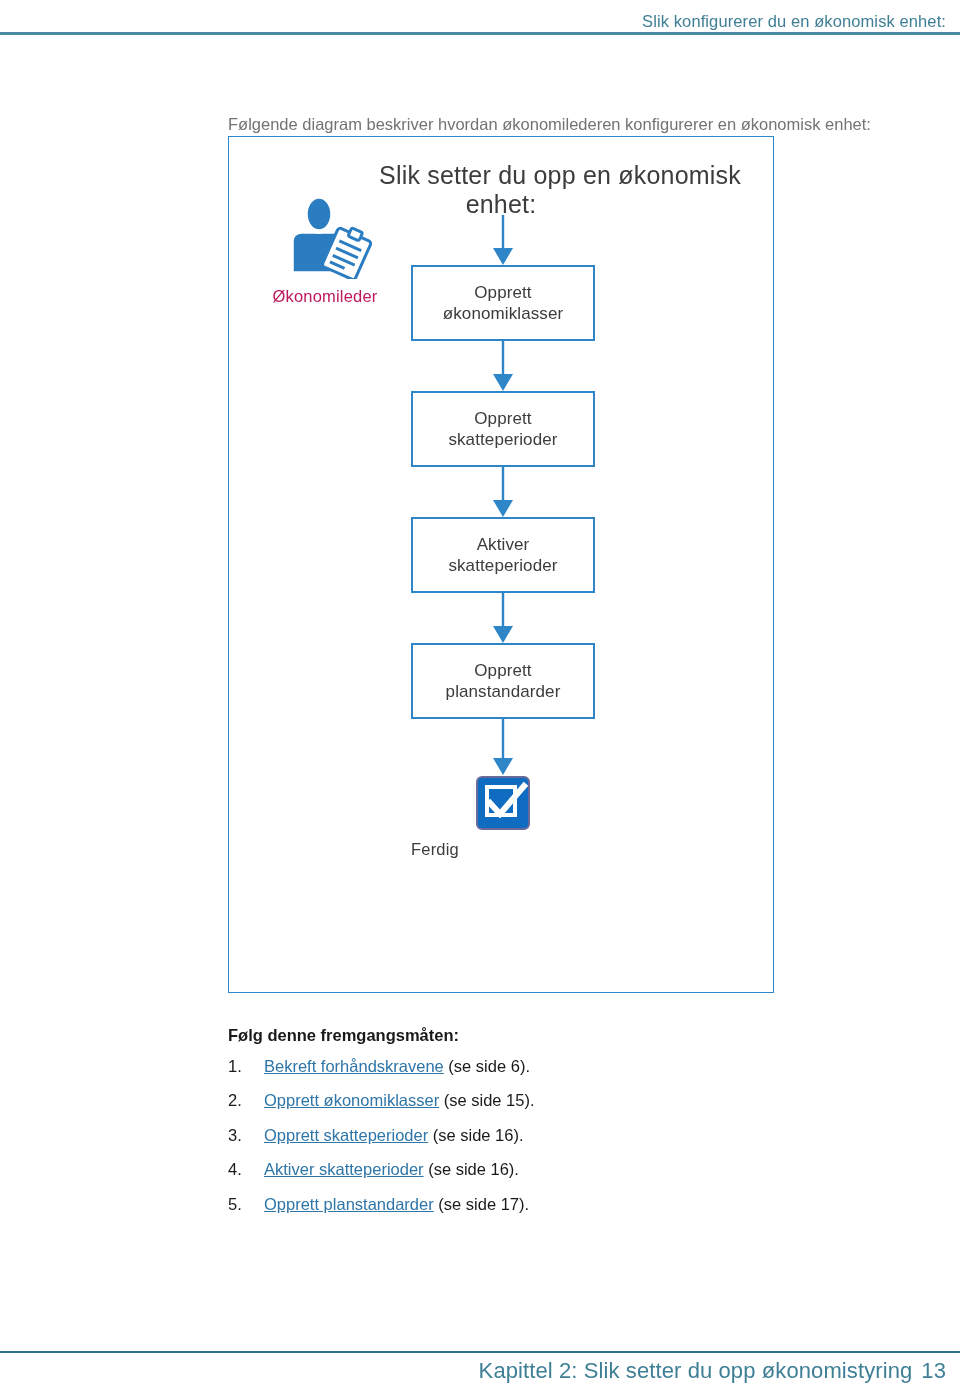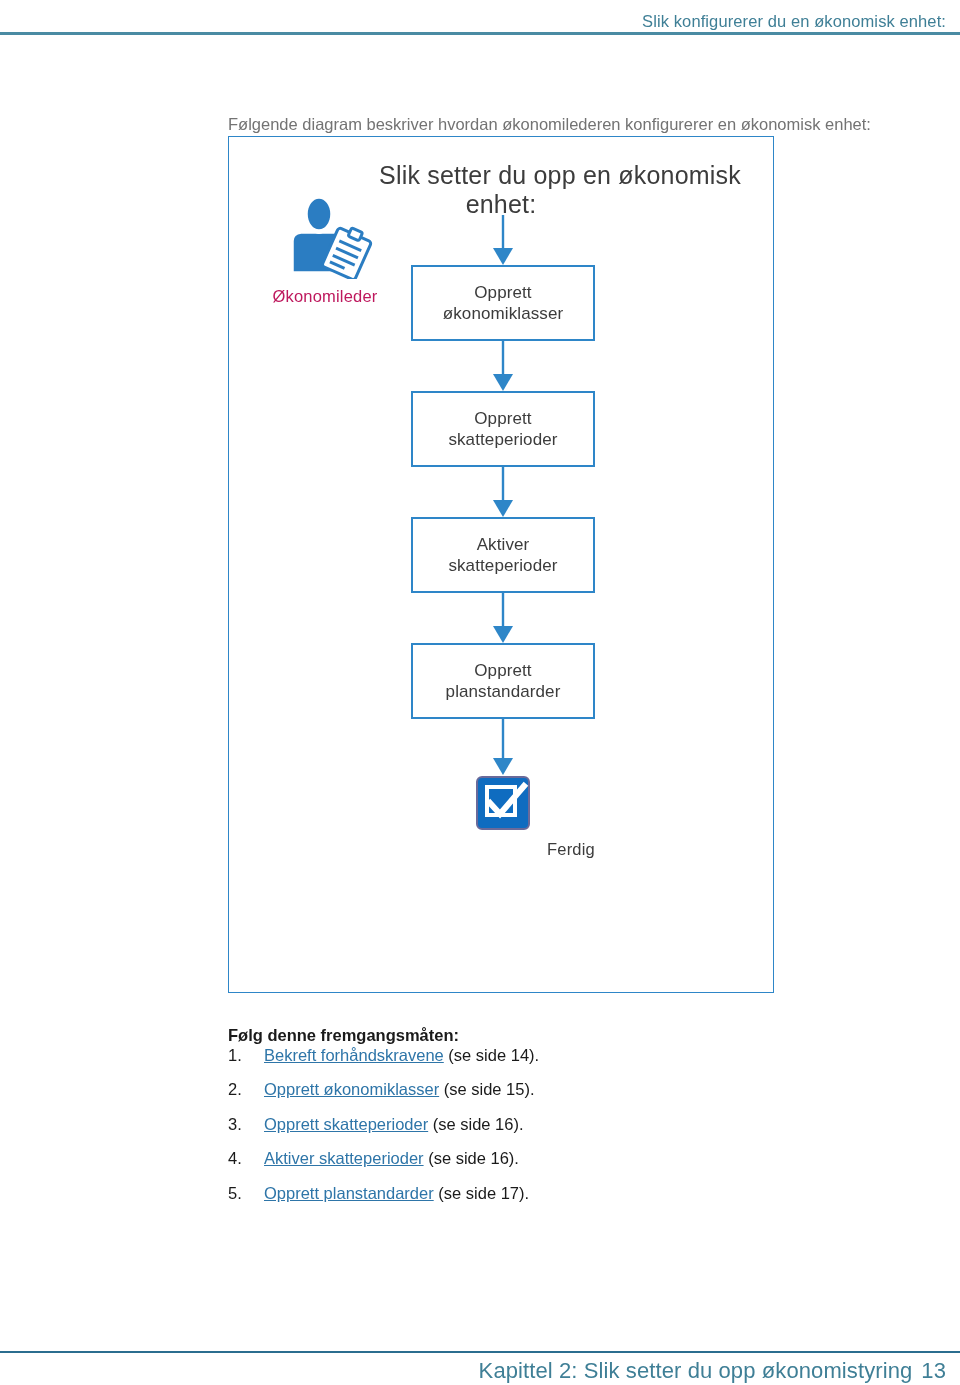--- a/index.html
+++ b/index.html
@@ -116,41 +116,42 @@
   }
   .connector {
     width: 184px;
     height: 50px;
     display: block;
   }
   .connector.long { height: 56px; }
 
   .finish {
     width: 184px;
-    text-align: right;
+    text-align: left;
   }
   .finish-icon { display: block; margin: 0 auto; width: 56px; height: 56px; }
   .finish-label {
     margin-top: 9px;
     font-size: 16.5px;
     color: #3c3c3c;
     letter-spacing: .2px;
   }
 
   
   .procedure {
     position: absolute;
     left: 228px;
     top: 1026px;
     width: 560px;
   }
   .proc-heading {
     font-weight: bold;
     font-size: 16.5px;
     color: #1a1a1a;
+    margin-bottom: 11px;
   }
   .proc-list { margin: 0; padding: 0; list-style: none; }
   .proc-item {
     display: flex;
     font-size: 16.5px;
     line-height: 1.3;
     margin-bottom: 13px;
     color: #1a1a1a;
   }
   .proc-num { width: 36px; flex: 0 0 36px; }
@@ -272,21 +273,21 @@
     </div>
 
   </div>
 </div>
 
 <div class="procedure">
   <div class="proc-heading">Følg denne fremgangsmåten:</div>
   <ul class="proc-list">
     <li class="proc-item">
       <span class="proc-num">1.</span>
-      <span><a class="proc-link" href="#">Bekreft forhåndskravene</a><span class="proc-tail"> (se side 14).</span></span>
+      <span><a class="proc-link" href="#">Bekreft forhåndskravene</a><span class="proc-tail"> (se side 6).</span></span>
     </li>
     <li class="proc-item">
       <span class="proc-num">2.</span>
       <span><a class="proc-link" href="#">Opprett økonomiklasser</a><span class="proc-tail"> (se side 15).</span></span>
     </li>
     <li class="proc-item">
       <span class="proc-num">3.</span>
       <span><a class="proc-link" href="#">Opprett skatteperioder</a><span class="proc-tail"> (se side 16).</span></span>
     </li>
     <li class="proc-item">

